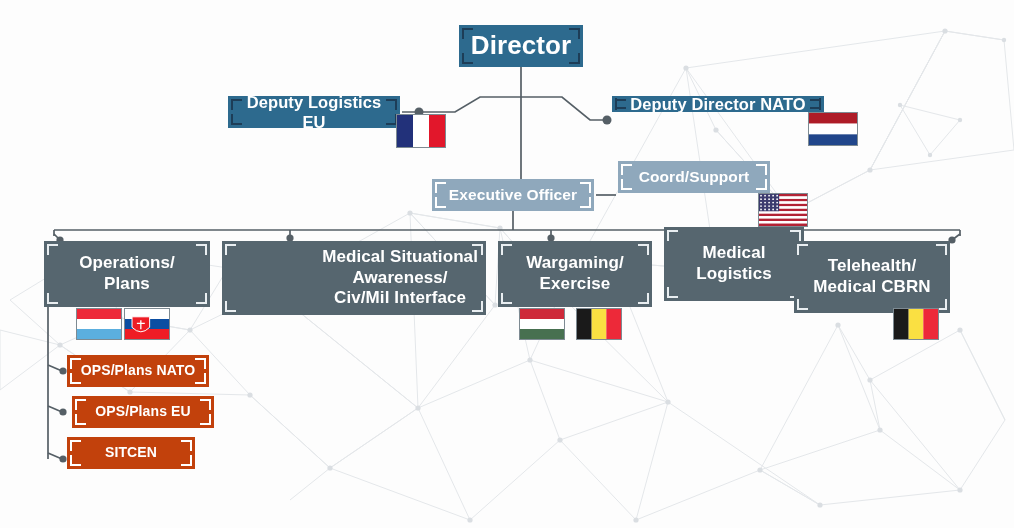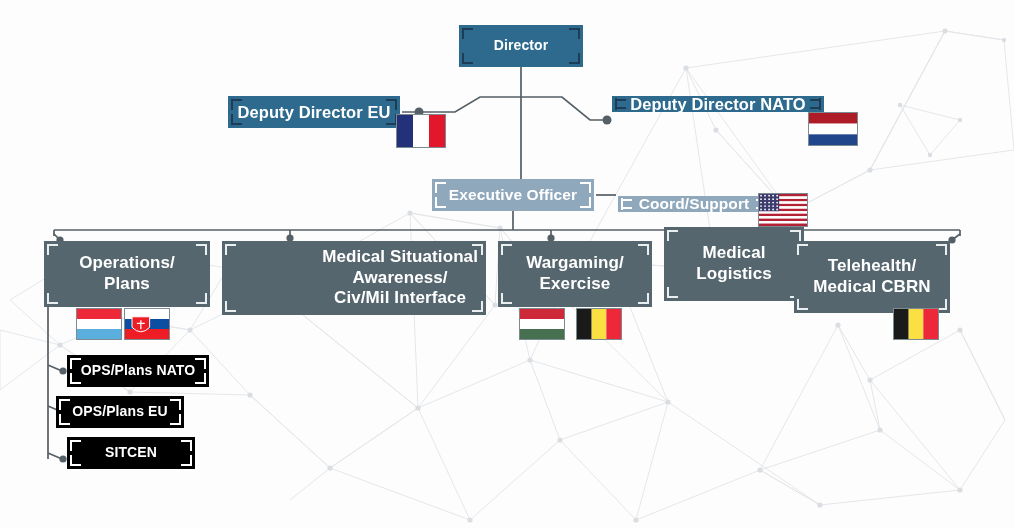--- a/index.html
+++ b/index.html
@@ -54,25 +54,25 @@
     border-color: #1d3d57;
     border-style: solid;
     border-width: 0;
     z-index: 3;
   }
   .node .br.tl { left: 3px;  top: 3px;    border-left-width: 2px; border-top-width: 2px; }
   .node .br.tr { right: 3px; top: 3px;    border-right-width: 2px; border-top-width: 2px; }
   .node .br.bl { left: 3px;  bottom: 3px; border-left-width: 2px; border-bottom-width: 2px; }
   .node .br.br2{ right: 3px; bottom: 3px; border-right-width: 2px; border-bottom-width: 2px; }
 
-  .lvl-director { background: #2d6a8e; font-size: 14px; }
+  .lvl-director { background: #2d6a8e; font-size: 26px; }
   .lvl-deputy   { background: #2d6a8e; font-size: 16.5px; }
   .lvl-exec     { background: #8fa8bc; font-size: 15.5px; }
   .lvl-dept     { background: #56666f; font-size: 17px; }
-  .lvl-sub      { background: #000000; font-size: 14px; }
+  .lvl-sub      { background: #c2410c; font-size: 14px; }
   .lvl-exec .br, .lvl-sub .br { border-color: #ffffff; }
   .lvl-dept .br { border-color: #e9eef1; }
 
   .flag {
     position: absolute;
     z-index: 6;
     border: 1.5px solid #7d8a92;
     background: #fff;
     box-sizing: content-box;
     overflow: hidden;
@@ -221,40 +221,40 @@
     <span class="br bl"></span>
     <span class="br br2"></span>
     <span class="label">Director</span>
   </div>
 
   <div class="node lvl-deputy" id="n-deputy-eu" style="left: 228px; top: 96px; width: 172px; height: 32px;">
     <span class="br tl"></span>
     <span class="br tr"></span>
     <span class="br bl"></span>
     <span class="br br2"></span>
-    <span class="label">Deputy Director EU</span>
+    <span class="label">Deputy Logistics EU</span>
   </div>
 
   <div class="node lvl-deputy" id="n-deputy-nato" style="left: 612px; top: 96px; width: 212px; height: 16px;">
     <span class="br tl"></span>
     <span class="br tr"></span>
     <span class="br bl"></span>
     <span class="br br2"></span>
     <span class="label">Deputy Director NATO</span>
   </div>
 
   <div class="node lvl-exec" id="n-exec" style="left: 432px; top: 179px; width: 162px; height: 32px;">
     <span class="br tl"></span>
     <span class="br tr"></span>
     <span class="br bl"></span>
     <span class="br br2"></span>
     <span class="label">Executive Officer</span>
   </div>
 
-  <div class="node lvl-exec" id="n-coord" style="left: 618px; top: 196px; width: 152px; height: 16px;">
+  <div class="node lvl-exec" id="n-coord" style="left: 618px; top: 161px; width: 152px; height: 32px;">
     <span class="br tl"></span>
     <span class="br tr"></span>
     <span class="br bl"></span>
     <span class="br br2"></span>
     <span class="label">Coord/Support</span>
   </div>
 
   <div id="dept-layer">
       <div class="node lvl-dept" style="left: 44px; top: 241px; width: 166px; height: 66px;">
         <span class="br tl"></span>
@@ -291,21 +291,21 @@
         <span class="br br2"></span>
         <span class="label">Telehealth/<br>Medical CBRN</span>
       </div>
       <div class="node lvl-sub" style="left: 67px; top: 355px; width: 142px; height: 32px;">
         <span class="br tl"></span>
         <span class="br tr"></span>
         <span class="br bl"></span>
         <span class="br br2"></span>
         <span class="label">OPS/Plans NATO</span>
       </div>
-      <div class="node lvl-sub" style="left: 56px; top: 396px; width: 128px; height: 32px;">
+      <div class="node lvl-sub" style="left: 72px; top: 396px; width: 142px; height: 32px;">
         <span class="br tl"></span>
         <span class="br tr"></span>
         <span class="br bl"></span>
         <span class="br br2"></span>
         <span class="label">OPS/Plans EU</span>
       </div>
       <div class="node lvl-sub" style="left: 67px; top: 437px; width: 128px; height: 32px;">
         <span class="br tl"></span>
         <span class="br tr"></span>
         <span class="br bl"></span>

